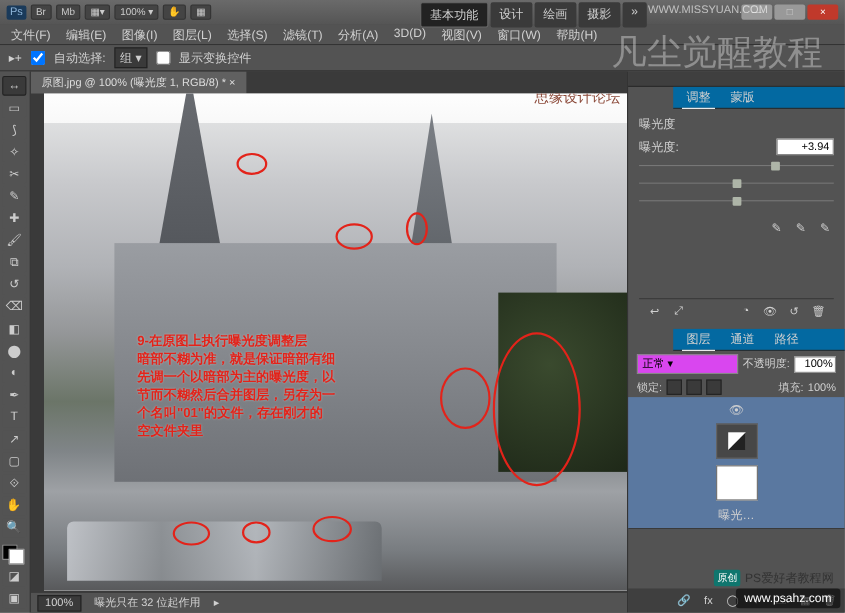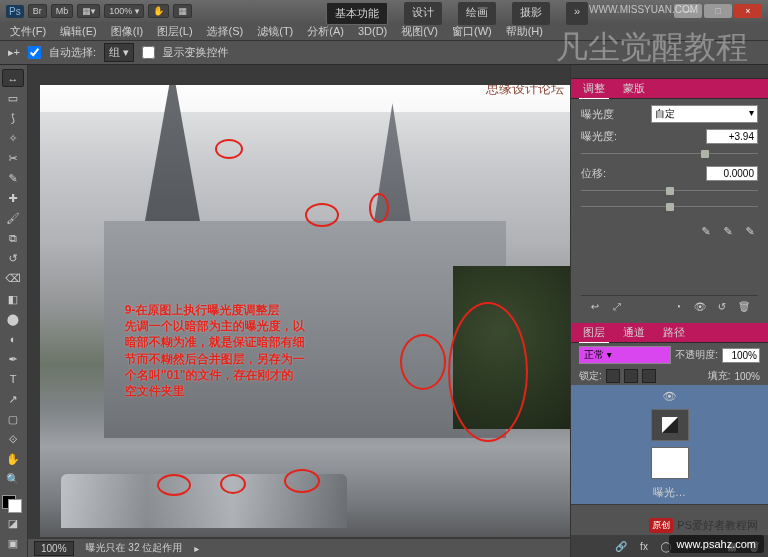--- a/index.html
+++ b/index.html
@@ -8,21 +8,21 @@
 .titlebar .ps { background: #1a3a5a; color: #8db4d8; font-size: 10px; padding: 1px 3px; border-radius: 2px; }
 .titlebar .tbtn { background: #444; border: 1px solid #333; color: #ccc; font-size: 9px; padding: 1px 4px; border-radius: 2px; }
 .titlebar .winbtns { margin-left: auto; display: flex; gap: 2px; }
 .titlebar .winbtn { width: 28px; height: 14px; background: #999; border-radius: 2px; display:flex; align-items:center; justify-content:center; font-size:9px;}
 .titlebar .winbtn.close { background: #c0392b; color:#fff; }
 .menubar { height: 19px; background: #535353; display: flex; align-items: center; padding: 0 4px; gap: 2px; border-bottom: 1px solid #333; }
 .menubar span { color: #d0d0d0; font-size: 11px; padding: 2px 6px; }
 .optbar { height: 24px; background: #535353; display: flex; align-items: center; padding: 0 8px; gap: 8px; border-bottom: 1px solid #2a2a2a; font-size: 11px; }
 .optbar .sel { background: #3a3a3a; border: 1px solid #222; padding: 1px 4px; }
 .optbar input[type=checkbox]{ vertical-align:middle; }
-.workspace-tabs { position: absolute; right: 180px; top: 2px; display: flex; gap: 16px; font-size:11px; }
+.workspace-tabs { position: absolute; right: 180px; top: 2px; display: flex; gap: 2px; font-size:11px; }
 .workspace-tabs span { background: #3a3a3a; padding: 3px 8px; border-radius: 2px; }
 .workspace-tabs span.active { background: #222; border:1px solid #666; }
 .watermark { position: absolute; top: 26px; right: 20px; font-size: 32px; color: rgba(255,255,255,0.35); font-family: KaiTi, serif; pointer-events: none; z-index: 50; }
 .watermark2 { position:absolute; top:4px; right:70px; font-size:10px; color:rgba(255,255,255,0.6); z-index:50;}
 .main { position: absolute; top: 65px; left: 0; right: 0; bottom: 0; display: flex; }
 .toolbox { width: 28px; background: #535353; border-right: 1px solid #333; padding: 4px 2px; display: flex; flex-direction: column; gap: 2px; }
 .toolbox .tool { width: 22px; height: 20px; background: #535353; border: 1px solid transparent; display:flex; align-items:center; justify-content:center; color:#ccc; font-size:11px; border-radius:2px;}
 .toolbox .tool.active { background: #3a3a3a; border-color:#222; }
 .toolbox .swatch { width:20px; height:20px; position:relative; margin-top:4px; }
 .toolbox .swatch .fg { width:14px; height:14px; background:#000; border:1px solid #999; position:absolute; top:0; left:0; }
@@ -35,21 +35,21 @@
 .spire2 { position:absolute; left:62%; top:4%; width:9%; height:34%; background:linear-gradient(#7b7f85,#5c6065); clip-path: polygon(50% 0, 100% 100%, 0 100%);}
 .church-body { position:absolute; left:12%; top:30%; width:76%; height:48%; background:linear-gradient(#9a9da2,#6e7176);}
 .trees { position:absolute; left:78%; top:40%; width:22%; height:36%; background:radial-gradient(circle at 40% 40%, #3a4a2e, #1e2818);}
 .cars { position:absolute; left:4%; bottom:2%; width:54%; height:12%; background:linear-gradient(90deg,#c8cbd0 0%, #8e9296 30%, #babec3 60%, #6a6e72 100%); border-radius:6px 6px 0 0; opacity:0.85;}
 .anno { position:absolute; color:#e3231a; font-size:12px; line-height:1.35; font-weight:bold; text-shadow:0 0 2px rgba(255,255,255,0.4); font-family: SimSun, serif; }
 .circ { position:absolute; border:2px solid #e3231a; border-radius:50%; }
 .status { position:absolute; left:0; right:0; bottom:0; height:18px; background:#535353; display:flex; align-items:center; gap:12px; padding:0 6px; font-size:10px; }
 .status .zoom { background:#3a3a3a; padding:1px 6px; border:1px solid #222;}
 .panels { width: 198px; background:#535353; display:flex; flex-direction:column; border-left:1px solid #333;}
 .mini { height:14px; background:#3f3f3f; border-bottom:1px solid #2a2a2a; }
-.panel-hdr { height:20px; background:#be185d; display:flex; align-items:center; padding:0 8px; font-size:11px; border-bottom:1px solid #2a2a2a; gap:10px;}
+.panel-hdr { height:20px; background:#0369a1; display:flex; align-items:center; padding:0 8px; font-size:11px; border-bottom:1px solid #2a2a2a; gap:10px;margin-left:41px;}
 .panel-hdr span.tab { padding:2px 4px; }
 .panel-hdr span.tab.active { border-bottom:1px solid #fff; }
 .adj { padding:6px 10px; display:flex; flex-direction:column; gap:6px; }
 .adj-row { display:flex; align-items:center; gap:6px; }
 .adj-row label { width:64px; font-size:11px; }
 .adj-row .val { width:52px; background:#fff; color:#000; font-size:10px; padding:1px 3px; text-align:right; border:1px solid #888;}
 .adj-row .sel { flex:1; background:#fff; color:#000; font-size:10px; padding:1px 3px; border:1px solid #888; display:flex; justify-content:space-between;}
 .slider { height:8px; position:relative; margin:0 0 2px 0;}
 .slider .track { height:1px; background:#777; position:absolute; top:3px; left:0; right:0;}
 .slider .thumb { width:8px; height:8px; background:#aeb5a8; position:absolute; top:0; border-radius:1px; transform:translateX(-50%);}
@@ -64,21 +64,21 @@
 .layer { display:flex; align-items:center; gap:6px; padding:4px 6px; border-bottom:1px solid #3a3a3a;}
 .layer .eye { width:14px; height:14px; display:flex; align-items:center; justify-content:center; font-size:11px;}
 .layer .thumb { width:38px; height:32px; background:#fff; border:1px solid #666;}
 .layer .mask { width:38px; height:32px; background:#fff; border:1px solid #666;}
 .layer.adj .thumb { display:flex; align-items:center; justify-content:center; background:#474747;}
 .layer.active { background:#5a78a0; }
 .layer-btns { height:22px; background:#3f3f3f; display:flex; align-items:center; justify-content:flex-end; gap:6px; padding:0 6px;}
 .layer-btns span { width:16px; height:14px; display:flex; align-items:center; justify-content:center; font-size:10px;}
 .corner-wm { position:absolute; right:4px; bottom:4px; font-size:11px; color:#fff; background:rgba(0,0,0,0.55); padding:3px 8px; border-radius:3px; z-index:60;}
 .corner-wm2 { position:absolute; right:10px; bottom:24px; font-size:11px; color:#333; z-index:60; display:flex; align-items:center; gap:4px;}
-.corner-wm2 .badge{ background:#b91c1c; color:#fff; font-size:9px; padding:1px 3px; border-radius:2px;margin-left:16px;}
+.corner-wm2 .badge{ background:#0f766e; color:#fff; font-size:9px; padding:1px 3px; border-radius:2px;margin-left:16px;}
 </style>
 </head>
 <body>
 
 <div class="titlebar">
   <span class="ps">Ps</span>
   <span class="tbtn">Br</span>
   <span class="tbtn">Mb</span>
   <span class="tbtn">▦▾</span>
   <span class="tbtn">100% ▾</span>
@@ -149,39 +149,40 @@
     <div class="tool">🔍</div>
     <div class="swatch">
       <div class="fg"></div>
       <div class="bg"></div>
     </div>
     <div class="tool">◪</div>
     <div class="tool">▣</div>
   </div>
 
   <div class="canvas-area">
+    <div class="doc-tab">原图.jpg @ 100% (曝光度 1, RGB/8) * ×</div>
     <div class="canvas">
       <div class="photo">
         <div class="spire1"></div>
         <div class="spire2"></div>
         <div class="church-body"></div>
         <div class="trees"></div>
         <div class="cars"></div>
         <div class="circ" style="left:33%; top:12%; width:28px; height:20px;"></div>
         <div class="circ" style="left:50%; top:26%; width:34px; height:24px;"></div>
         <div class="circ" style="left:62%; top:24%; width:20px; height:30px;"></div>
         <div class="circ" style="left:68%; top:55%; width:46px; height:56px;"></div>
         <div class="circ" style="left:77%; top:48%; width:80px; height:140px;"></div>
         <div class="circ" style="left:22%; top:86%; width:34px; height:22px;"></div>
         <div class="circ" style="left:34%; top:86%; width:26px; height:20px;"></div>
         <div class="circ" style="left:46%; top:85%; width:36px; height:24px;"></div>
         <div class="anno" style="left:16%; top:48%;">
           <div>9-在原图上执行曝光度调整层</div>
+          <div>暗部不糊为准，就是保证暗部有细</div>
           <div>先调一个以暗部为主的曝光度，以</div>
-          <div>暗部不糊为准，就是保证暗部有细</div>
           <div>节而不糊然后合并图层，另存为一</div>
           <div>个名叫"01"的文件，存在刚才的</div>
           <div>空文件夹里</div>
         </div>
         <div style="position:absolute; top:-1%; right:6px; color:#8c4a3a; font-size:13px; font-family:SimSun,serif;margin-left:40px;">思缘设计论坛</div>
       </div>
     </div>
     <div class="status">
       <span class="zoom">100%</span>
       <span>曝光只在 32 位起作用</span>
@@ -191,39 +192,30 @@
 
   <div class="panels">
     <div class="mini"></div>
     <div class="panel-hdr">
       <span class="tab active">调整</span>
       <span class="tab">蒙版</span>
     </div>
     <div class="adj">
       <div class="adj-row">
         <label>曝光度</label>
-        <div class="sel">
-            <span>自定</span>
-            <span>▾</span>
-          </div>
       </div>
       <div class="adj-row">
         <label>曝光度:</label>
         <span style="flex:1"></span>
         <span class="val">+3.94</span>
       </div>
       <div class="slider">
           <div class="track"></div>
           <div class="thumb" style="left:70%"></div>
         </div>
-      <div class="adj-row">
-        <label>位移:</label>
-        <span style="flex:1"></span>
-        <span class="val">0.0000</span>
-      </div>
       <div class="slider">
           <div class="track"></div>
           <div class="thumb" style="left:50%"></div>
         </div>
       <div class="slider">
           <div class="track"></div>
           <div class="thumb" style="left:50%"></div>
         </div>
       <div class="droppers">
         <span>✎</span>

